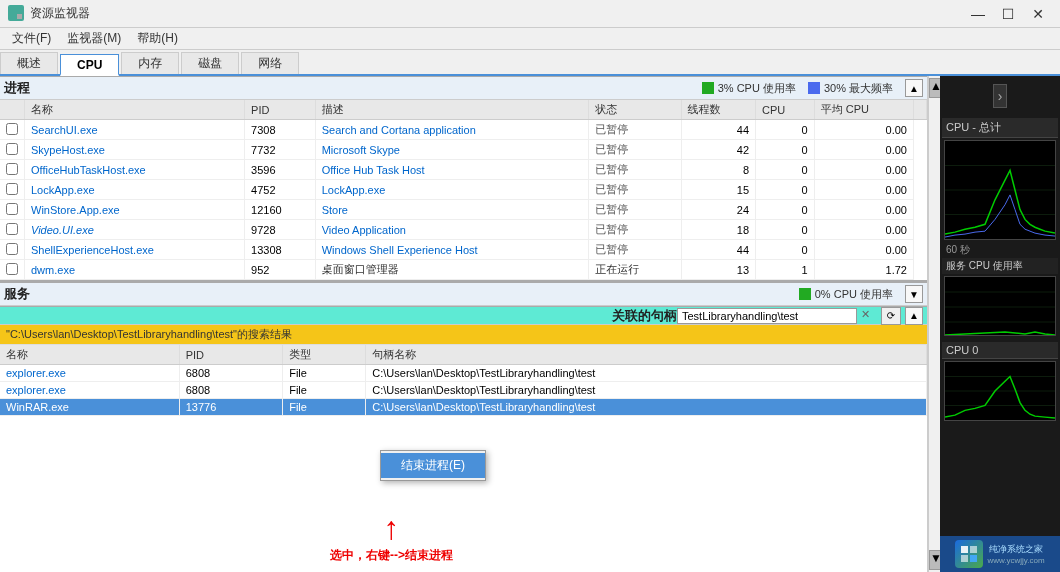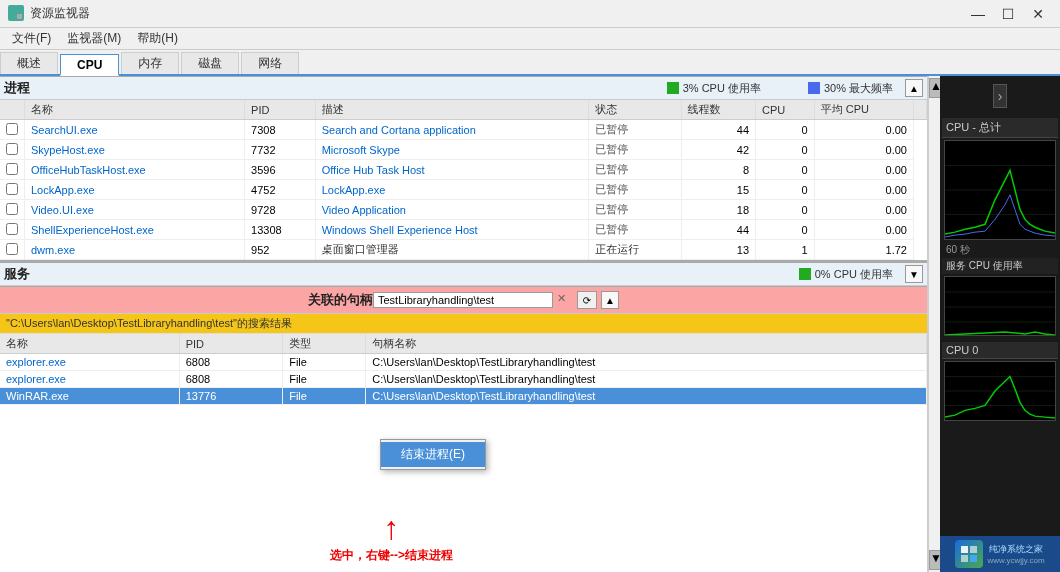--- a/index.html
+++ b/index.html
@@ -141,21 +141,20 @@
     }
     .section-stats {
       display: flex;
       align-items: center;
       gap: 12px;
     }
     .stat-item {
       display: flex;
       align-items: center;
       gap: 4px;
-      margin-left: 35px;
     }
     .stat-color-box {
       width: 12px;
       height: 12px;
     }
     .stat-text { font-size: 11px; color: #333; }
     .chevron {
       width: 18px;
       height: 18px;
       border: 1px solid #999;
@@ -211,26 +210,26 @@
     .handle-section {
       flex: 1;
       display: flex;
       flex-direction: column;
       overflow: hidden;
     }
 
     .handle-header {
       display: flex;
       align-items: center;
-      justify-content: center;
-      background: #fca5a5;
+      justify-content: flex-end;
+      background: #5eead4;
       border-bottom: 1px solid #ccc;
       border-top: 1px solid #aaa;
       padding: 0 4px;
-      height: 28px;
+      height: 19px;
     }
     .handle-search {
       display: flex;
       align-items: center;
       gap: 4px;
     }
     .handle-search-input {
       border: 1px solid #999;
       padding: 1px 4px;
       font-size: 11px;
@@ -488,21 +487,31 @@
       <td style="color:#0066cc;">LockApp.exe</td>
       <td>4752</td>
       <td style="color:#0066cc;">LockApp.exe</td>
       <td style="color:#555;">已暂停</td>
       <td class="num-right">15</td>
       <td class="num-right">0</td>
       <td class="num-right">0.00</td>
     </tr>
               <tr>
       <td class="checkbox-cell"><input type="checkbox" style=""></td>
-      <td style="color:#0066cc;">Video.UI.exe</td>
+      <td style="color:#0066cc;">WinStore.App.exe</td>
+      <td>12160</td>
+      <td style="color:#0066cc;">Store</td>
+      <td style="color:#555;">已暂停</td>
+      <td class="num-right">24</td>
+      <td class="num-right">0</td>
+      <td class="num-right">0.00</td>
+    </tr>
+              <tr>
+      <td class="checkbox-cell"><input type="checkbox" style=""></td>
+      <td style="color:#0066cc;font-style:italic;">Video.UI.exe</td>
       <td>9728</td>
       <td style="color:#0066cc;">Video Application</td>
       <td style="color:#555;">已暂停</td>
       <td class="num-right">18</td>
       <td class="num-right">0</td>
       <td class="num-right">0.00</td>
     </tr>
               <tr>
       <td class="checkbox-cell"><input type="checkbox" style=""></td>
       <td style="color:#0066cc;">ShellExperienceHost.exe</td>

